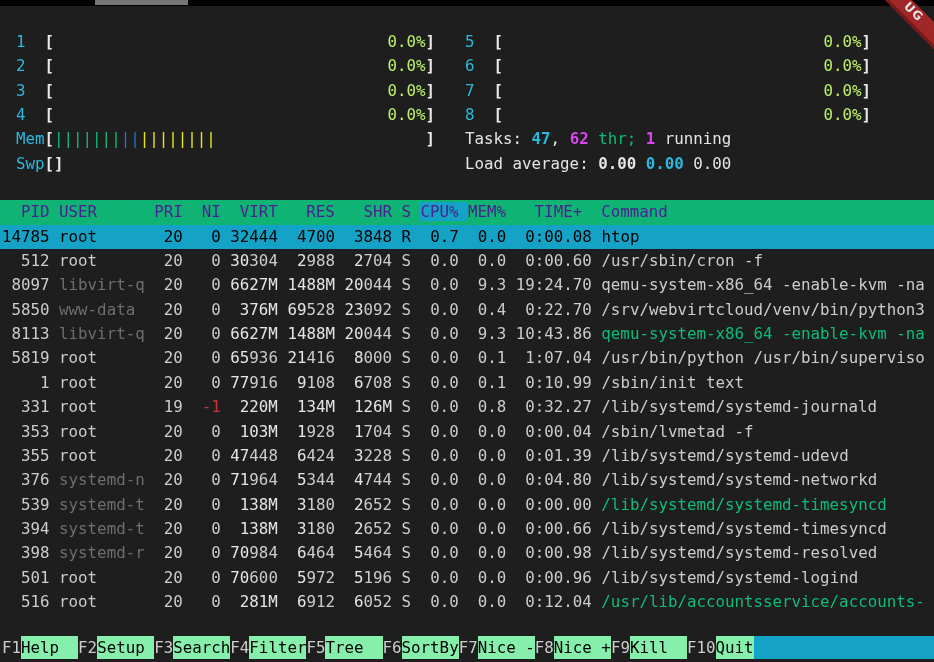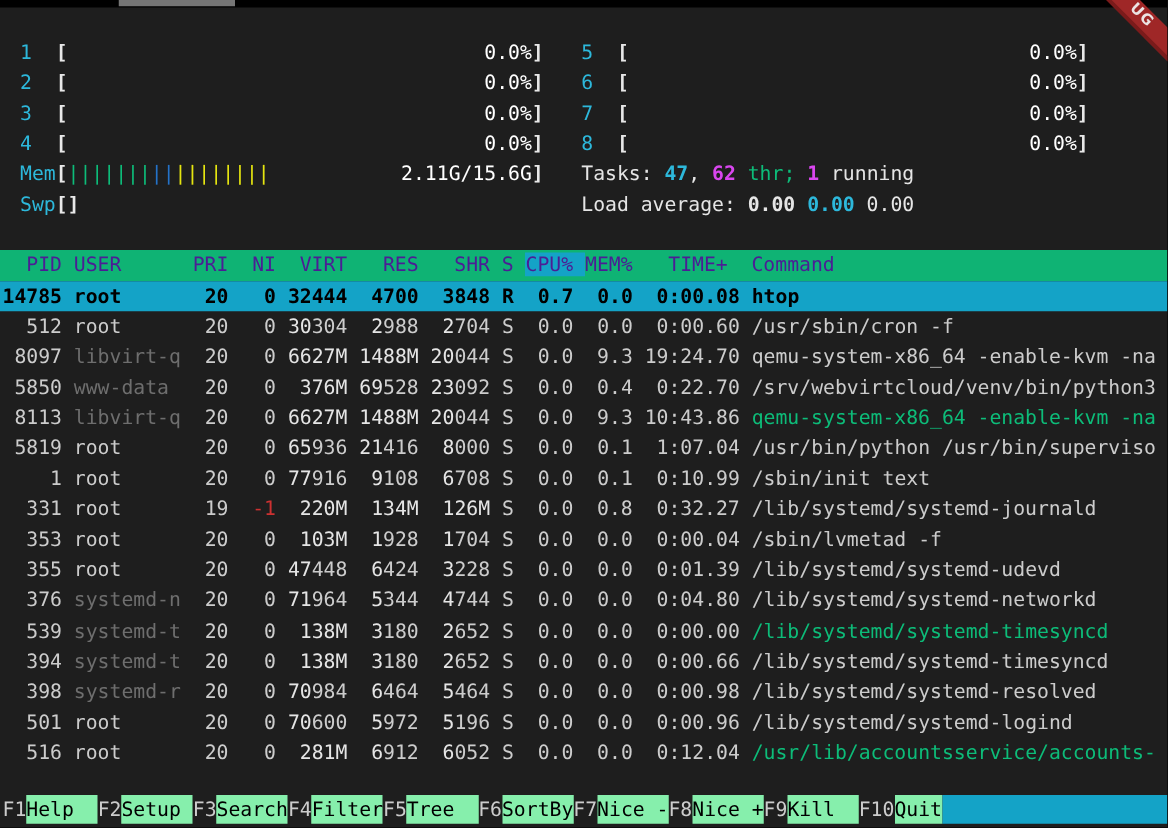--- a/index.html
+++ b/index.html
@@ -14,32 +14,32 @@
   .term{position:absolute;top:6px;left:0;width:934px;bottom:0;background:#1e1e1e;
         font-size:15.8px;line-height:24.35px;color:#cccccc;}
   .meters{display:flex;padding-top:24px;}
   .mcol-left{margin-left:16px;width:419px;}
   .mcol-right{margin-left:30px;width:406px;}
   .mline,.tline{height:24.35px;display:flex;white-space:pre;overflow:hidden;}
   .mlabel{color:#2db8db;}
   .brk{color:#e8e8e8;font-weight:bold;}
   .mfill{flex:1;display:flex;}
   .msp{flex:1;}
-  .mval{color:#ffffff;}
+  .mval{color:#bef264;}
   .bar-g{color:#0dbc79;} .bar-b{color:#2472c8;} .bar-y{color:#e5e510;}
   .cyan{color:#e5e5e5;} .bcyan{color:#2db8db;font-weight:bold;}
   .green{color:#0dbc79;} .bgreen{color:#d946ef;font-weight:bold;}
   .bwhite{color:#e5e5e5;font-weight:bold;}
   .fg{color:#cccccc;} .dim{color:#6e6e6e;} .red{color:#cd3131;}
   .spacer-line{height:24.35px;}
   .thead{height:24.35px;white-space:pre;padding-left:2px;background:#0fb374;color:#4c1d95;overflow:hidden;}
   .sortcell{background:#14a3c7;}
   .row{height:24.35px;white-space:pre;padding-left:2px;overflow:hidden;}
   .row.sel{background:#14a3c7;}
-  .row.sel span{color:#000 !important;font-weight:bold;}
+  .row.sel span{color:#000 !important;font-weight:normal;}
   .fbar{position:absolute;left:0;right:0;bottom:3px;height:23px;display:flex;white-space:pre;
         font-size:15.8px;line-height:23px;padding-left:2px;z-index:4;margin-top:32px;}
   .fbtn{display:flex;}
   .fk{color:#cccccc;}
   .fl{background:#86efac;color:#000;}
   .ffill{flex:1;background:#14a3c7;}
 </style>
 </head>
 <body>
 
@@ -51,21 +51,21 @@
     <span>UG</span>
   </div>
 
   <div class="term">
     <div class="meters">
       <div class="mcol-left" id="mcol-left">
           <div class="mline"><span class="mlabel">1  </span><span class="brk">[</span><span class="mfill"><span class="msp"></span><span class="mval">0.0%</span></span><span class="brk">]</span></div>
           <div class="mline"><span class="mlabel">2  </span><span class="brk">[</span><span class="mfill"><span class="msp"></span><span class="mval">0.0%</span></span><span class="brk">]</span></div>
           <div class="mline"><span class="mlabel">3  </span><span class="brk">[</span><span class="mfill"><span class="msp"></span><span class="mval">0.0%</span></span><span class="brk">]</span></div>
           <div class="mline"><span class="mlabel">4  </span><span class="brk">[</span><span class="mfill"><span class="msp"></span><span class="mval">0.0%</span></span><span class="brk">]</span></div>
-          <div class="mline"><span class="mlabel">Mem</span><span class="brk">[</span><span class="mfill"><span><span class="bar-g">|||||||</span><span class="bar-b">||</span><span class="bar-y">||||||||</span></span><span class="msp"></span><span class="mval">2.11G/15.6G</span></span><span class="brk">]</span></div>
+          <div class="mline"><span class="mlabel">Mem</span><span class="brk">[</span><span class="mfill"><span><span class="bar-g">|||||||</span><span class="bar-b">||</span><span class="bar-y">||||||||</span></span><span class="msp"></span></span><span class="brk">]</span></div>
           <div class="mline"><span class="mlabel">Swp</span><span class="brk">[</span><span class="brk">]</span></div>
         </div>
       <div class="mcol-right" id="mcol-right">
           <div class="mline"><span class="mlabel">5  </span><span class="brk">[</span><span class="mfill"><span class="msp"></span><span class="mval">0.0%</span></span><span class="brk">]</span></div>
           <div class="mline"><span class="mlabel">6  </span><span class="brk">[</span><span class="mfill"><span class="msp"></span><span class="mval">0.0%</span></span><span class="brk">]</span></div>
           <div class="mline"><span class="mlabel">7  </span><span class="brk">[</span><span class="mfill"><span class="msp"></span><span class="mval">0.0%</span></span><span class="brk">]</span></div>
           <div class="mline"><span class="mlabel">8  </span><span class="brk">[</span><span class="mfill"><span class="msp"></span><span class="mval">0.0%</span></span><span class="brk">]</span></div>
           <div class="tline"><span class="cyan">Tasks: </span><span class="bcyan">47</span><span class="cyan">, </span><span class="bgreen">62</span><span class="green"> thr; </span><span class="bgreen">1</span><span class="cyan"> running</span></div>
           <div class="tline"><span class="cyan">Load average: </span><span class="bwhite">0.00 </span><span class="bcyan">0.00 </span><span class="cyan">0.00</span></div>
         </div>

